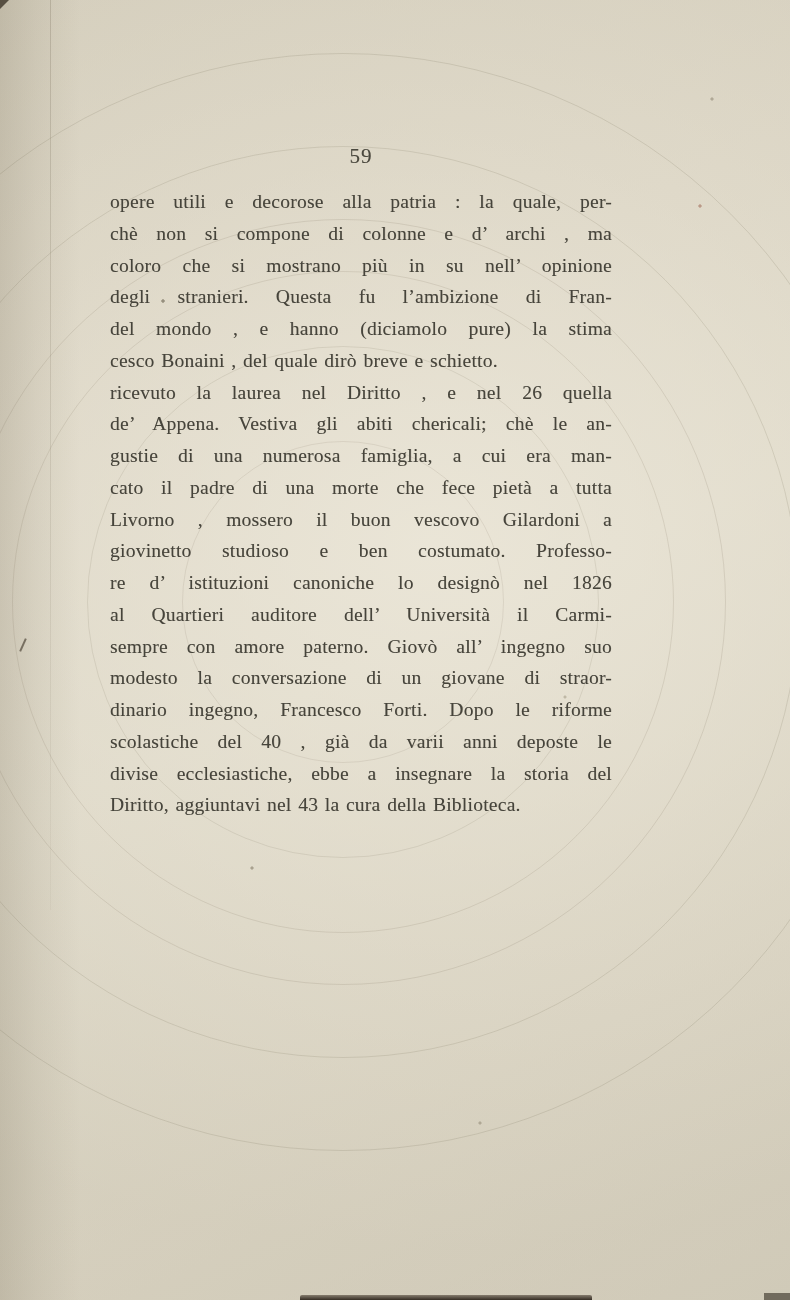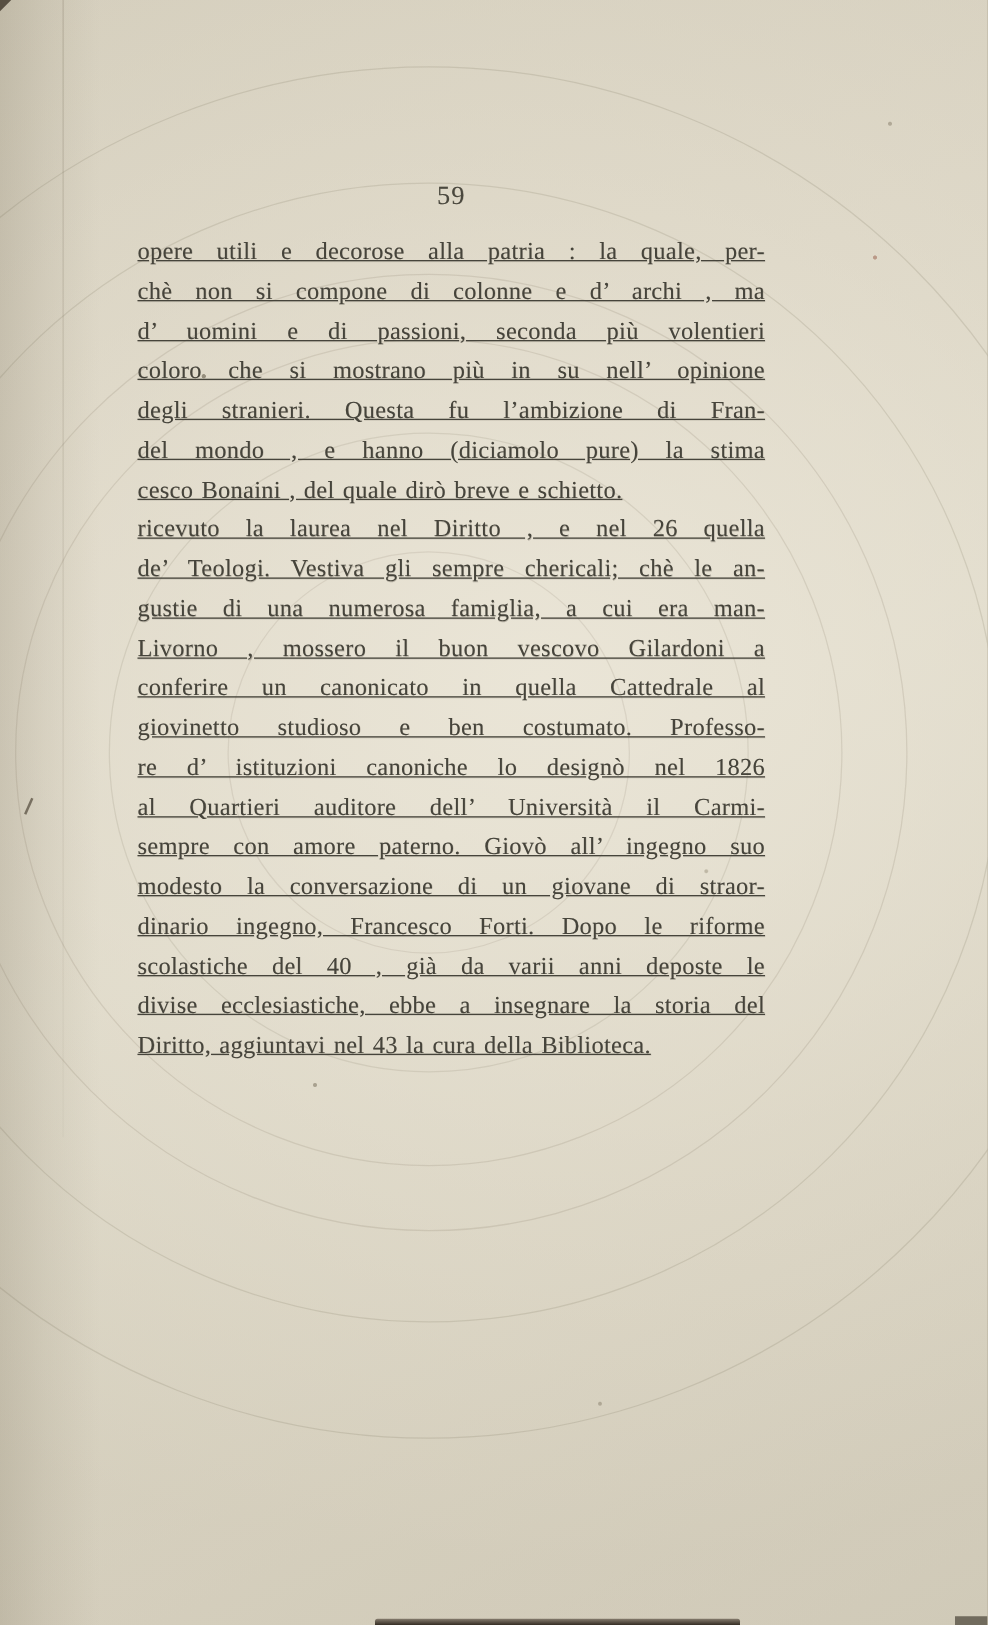--- a/index.html
+++ b/index.html
@@ -83,21 +83,21 @@
   
   .text-block {
     position: absolute; top: 186px; left: 110px; width: 502px;
     font-size: 19.5px;
     line-height: 31.75px;
     letter-spacing: 0.25px;
     word-spacing: 1.5px;
     color: #46443b;
     text-shadow: 0.3px 0.3px 0.5px rgba(70,64,52,0.3);
   }
-  .line { text-align: justify; text-align-last: justify; text-decoration: underline; }
+  .line { text-align: justify; text-align-last: justify; }
   .line.last { text-align-last: left; }
   .line.indent { text-indent: 38px; }
 </style>
 </head>
 <body>
 
 <div class="page">
 
   <div class="grain"></div>
   <div class="gutter"></div>
@@ -116,32 +116,31 @@
   <div class="edge-tick"></div>
   <div class="bottom-strip"></div>
   <div class="bottom-corner"></div>
 
   <div class="page-number">59</div>
 
   <div class="text-block" id="text-block">
       <div>
         <div class="line">opere utili e decorose alla patria : la quale, per-</div>
         <div class="line">chè non si compone di colonne e d’ archi , ma</div>
-        <div class="line">d’ uomini e di passioni, seconda più volentieri</div>
         <div class="line">coloro che si mostrano più in su nell’ opinione</div>
         <div class="line">degli stranieri. Questa fu l’ambizione di Fran-</div>
         <div class="line">del mondo , e hanno (diciamolo pure) la stima</div>
         <div class="line last">cesco Bonaini , del quale dirò breve e schietto.</div>
       </div>
       <div>
         <div class="line">ricevuto la laurea nel Diritto , e nel 26 quella</div>
-        <div class="line">de’ Teologi. Vestiva gli sempre chericali; chè le an-</div>
+        <div class="line">de’ Appena. Vestiva gli abiti chericali; chè le an-</div>
         <div class="line">gustie di una numerosa famiglia, a cui era man-</div>
+        <div class="line">cato il padre di una morte che fece pietà a tutta</div>
         <div class="line">Livorno , mossero il buon vescovo Gilardoni a</div>
-        <div class="line">conferire un canonicato in quella Cattedrale al</div>
         <div class="line">giovinetto studioso e ben costumato. Professo-</div>
         <div class="line">re d’ istituzioni canoniche lo designò nel 1826</div>
         <div class="line">al Quartieri auditore dell’ Università il Carmi-</div>
         <div class="line">sempre con amore paterno. Giovò all’ ingegno suo</div>
         <div class="line">modesto la conversazione di un giovane di straor-</div>
         <div class="line">dinario ingegno, Francesco Forti. Dopo le riforme</div>
         <div class="line">scolastiche del 40 , già da varii anni deposte le</div>
         <div class="line">divise ecclesiastiche, ebbe a insegnare la storia del</div>
         <div class="line last">Diritto, aggiuntavi nel 43 la cura della Biblioteca.</div>
       </div>

